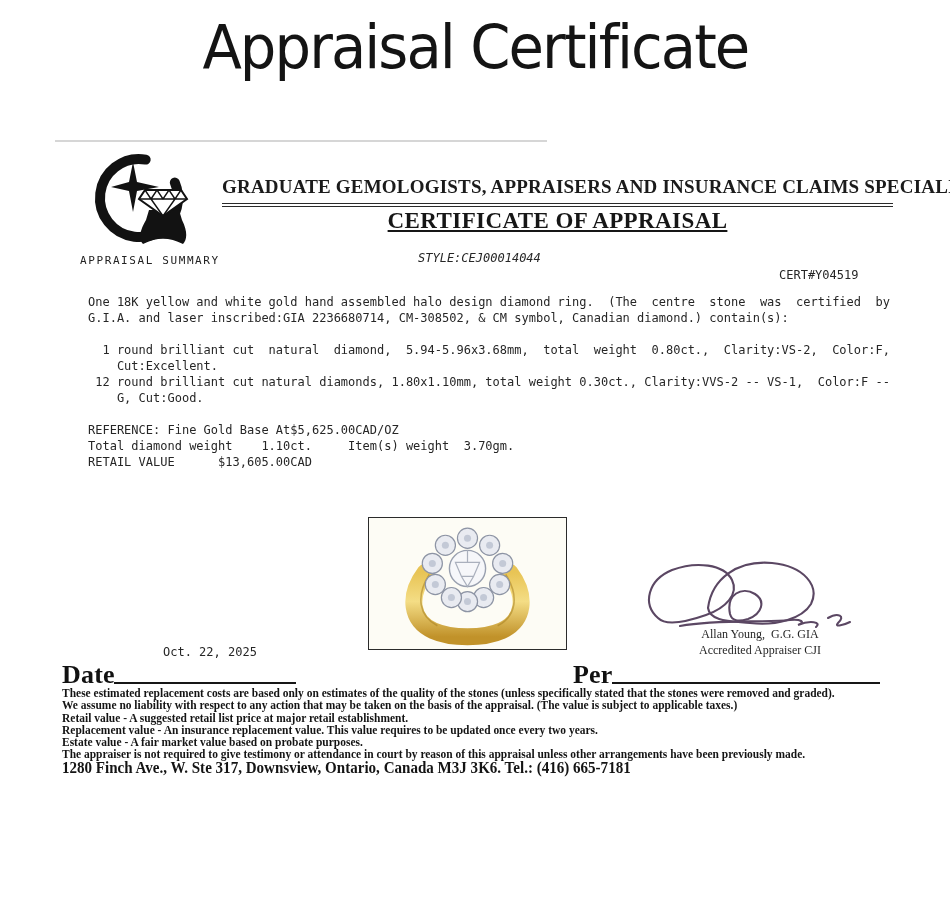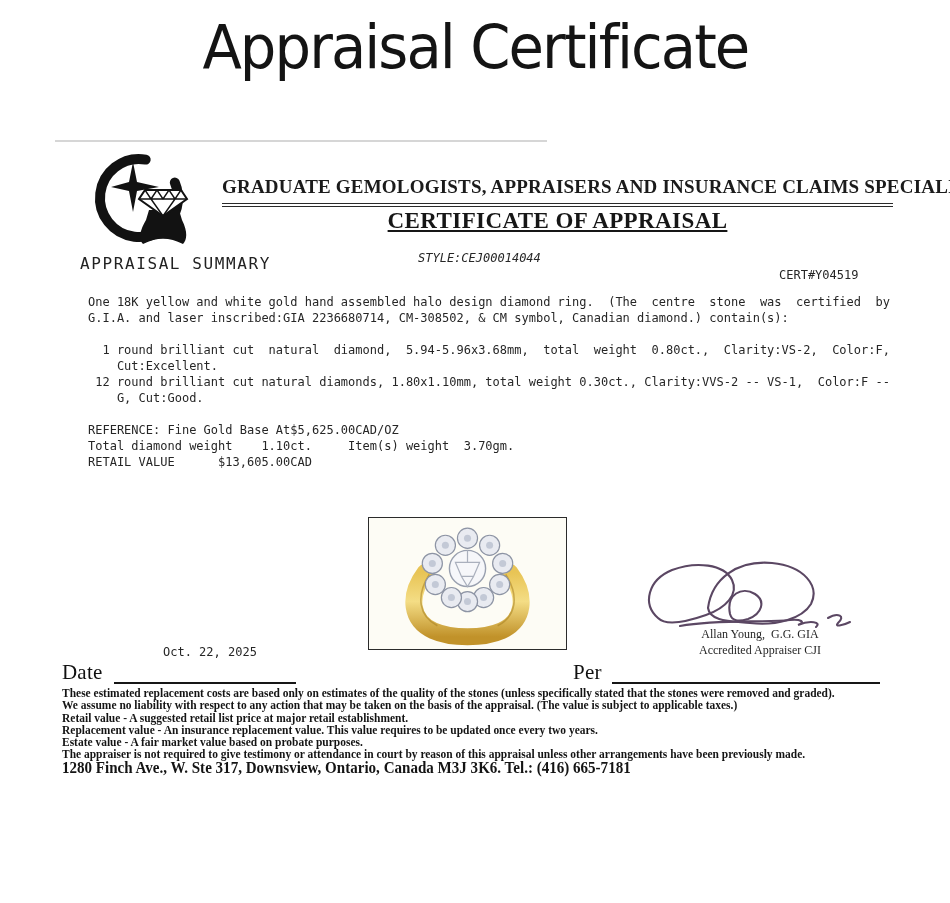--- a/index.html
+++ b/index.html
@@ -7,21 +7,21 @@
         font-family:"Liberation Serif",serif;color:#1c1c1c;}
 
   .title{position:absolute;top:12px;left:0;width:100%;text-align:center;}
   .title span{display:inline-block;font-family:"DejaVu Sans",sans-serif;font-size:60px;
               letter-spacing:-2px;color:#141414;transform:scaleX(.96);transform-origin:center;}
 
   .scanline{position:absolute;top:140px;left:55px;width:492px;height:2px;background:#d6d6d6;}
 
   .logo{position:absolute;left:83px;top:150px;width:128px;height:102px;}
   .logo-caption{position:absolute;left:80px;top:254px;font-family:"DejaVu Sans Mono",monospace;
-                font-size:16px;letter-spacing:1.6px;color:#222;white-space:pre;}
+                font-size:11px;letter-spacing:1.6px;color:#222;white-space:pre;}
 
   .tagline{position:absolute;left:222px;top:176px;width:671px;text-align:center;
            font-weight:bold;font-size:19px;letter-spacing:.2px;white-space:nowrap;
            padding-bottom:5px;border-bottom:4px double #2a2a2a;color:#1b1b1b;}
   .cert-title{position:absolute;left:222px;top:208px;width:671px;text-align:center;
               font-weight:bold;font-size:23px;letter-spacing:.4px;color:#161616;text-decoration:underline;}
 
   .mono{font-family:"DejaVu Sans Mono",monospace;font-size:12px;color:#262626;white-space:pre;}
   .style-no{position:absolute;left:418px;top:251px;font-style:italic;}
   .cert-no{position:absolute;left:779px;top:268px;}
@@ -32,21 +32,21 @@
   .photo-box{position:absolute;left:368px;top:517px;width:199px;height:133px;
              border:1.5px solid #2b2b2b;background:#fdfcf6;box-sizing:border-box;}
   .photo-box svg{display:block;width:100%;height:100%;}
 
   .sig-svg{position:absolute;left:638px;top:556px;width:252px;height:80px;}
   .sig-names{position:absolute;left:640px;top:626px;width:240px;text-align:center;}
   .sig-names div{line-height:16px;font-family:Liberation Serif, serif;}
 
   .date-value{position:absolute;left:163px;top:645px;}
 
-  .rule-label{position:absolute;font-weight:normal;font-size:21px;letter-spacing:.2px;color:#111;}
+  .rule-label{position:absolute;font-weight:bold;font-size:26px;letter-spacing:.2px;color:#111;}
   .date-label{left:62px;top:660px;}
   .per-label{left:573px;top:660px;}
   .uline{position:absolute;height:2px;background:#161616;}
   .date-uline{left:114px;top:682px;width:182px;}
   .per-uline{left:612px;top:682px;width:268px;}
 
   .disclaimers{position:absolute;left:62px;top:687px;}
   .discline{font-weight:bold;font-size:13.5px;line-height:12.3px;white-space:nowrap;
             transform:scaleX(.85);transform-origin:0 0;color:#141414;}
 

